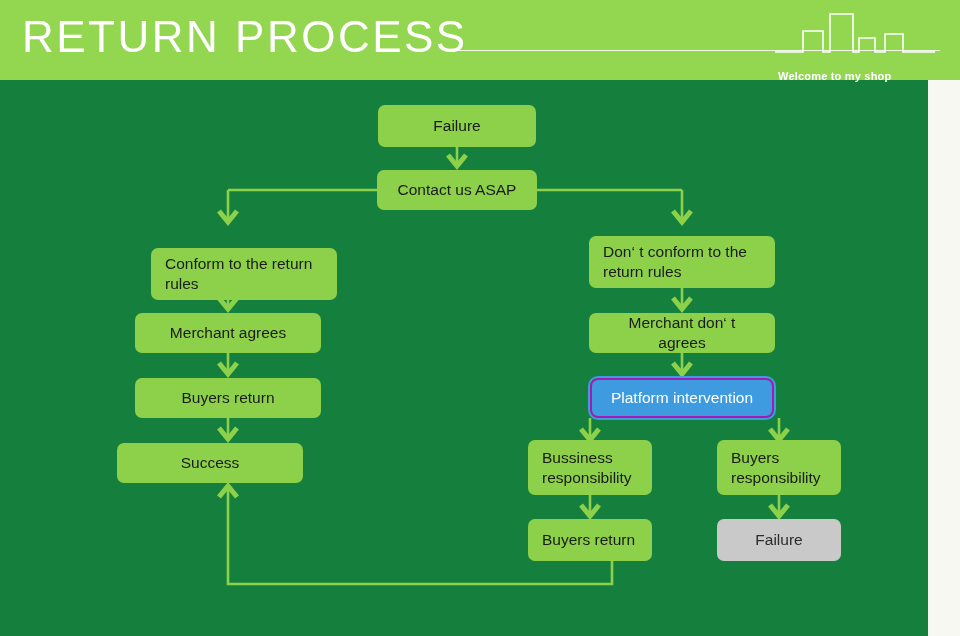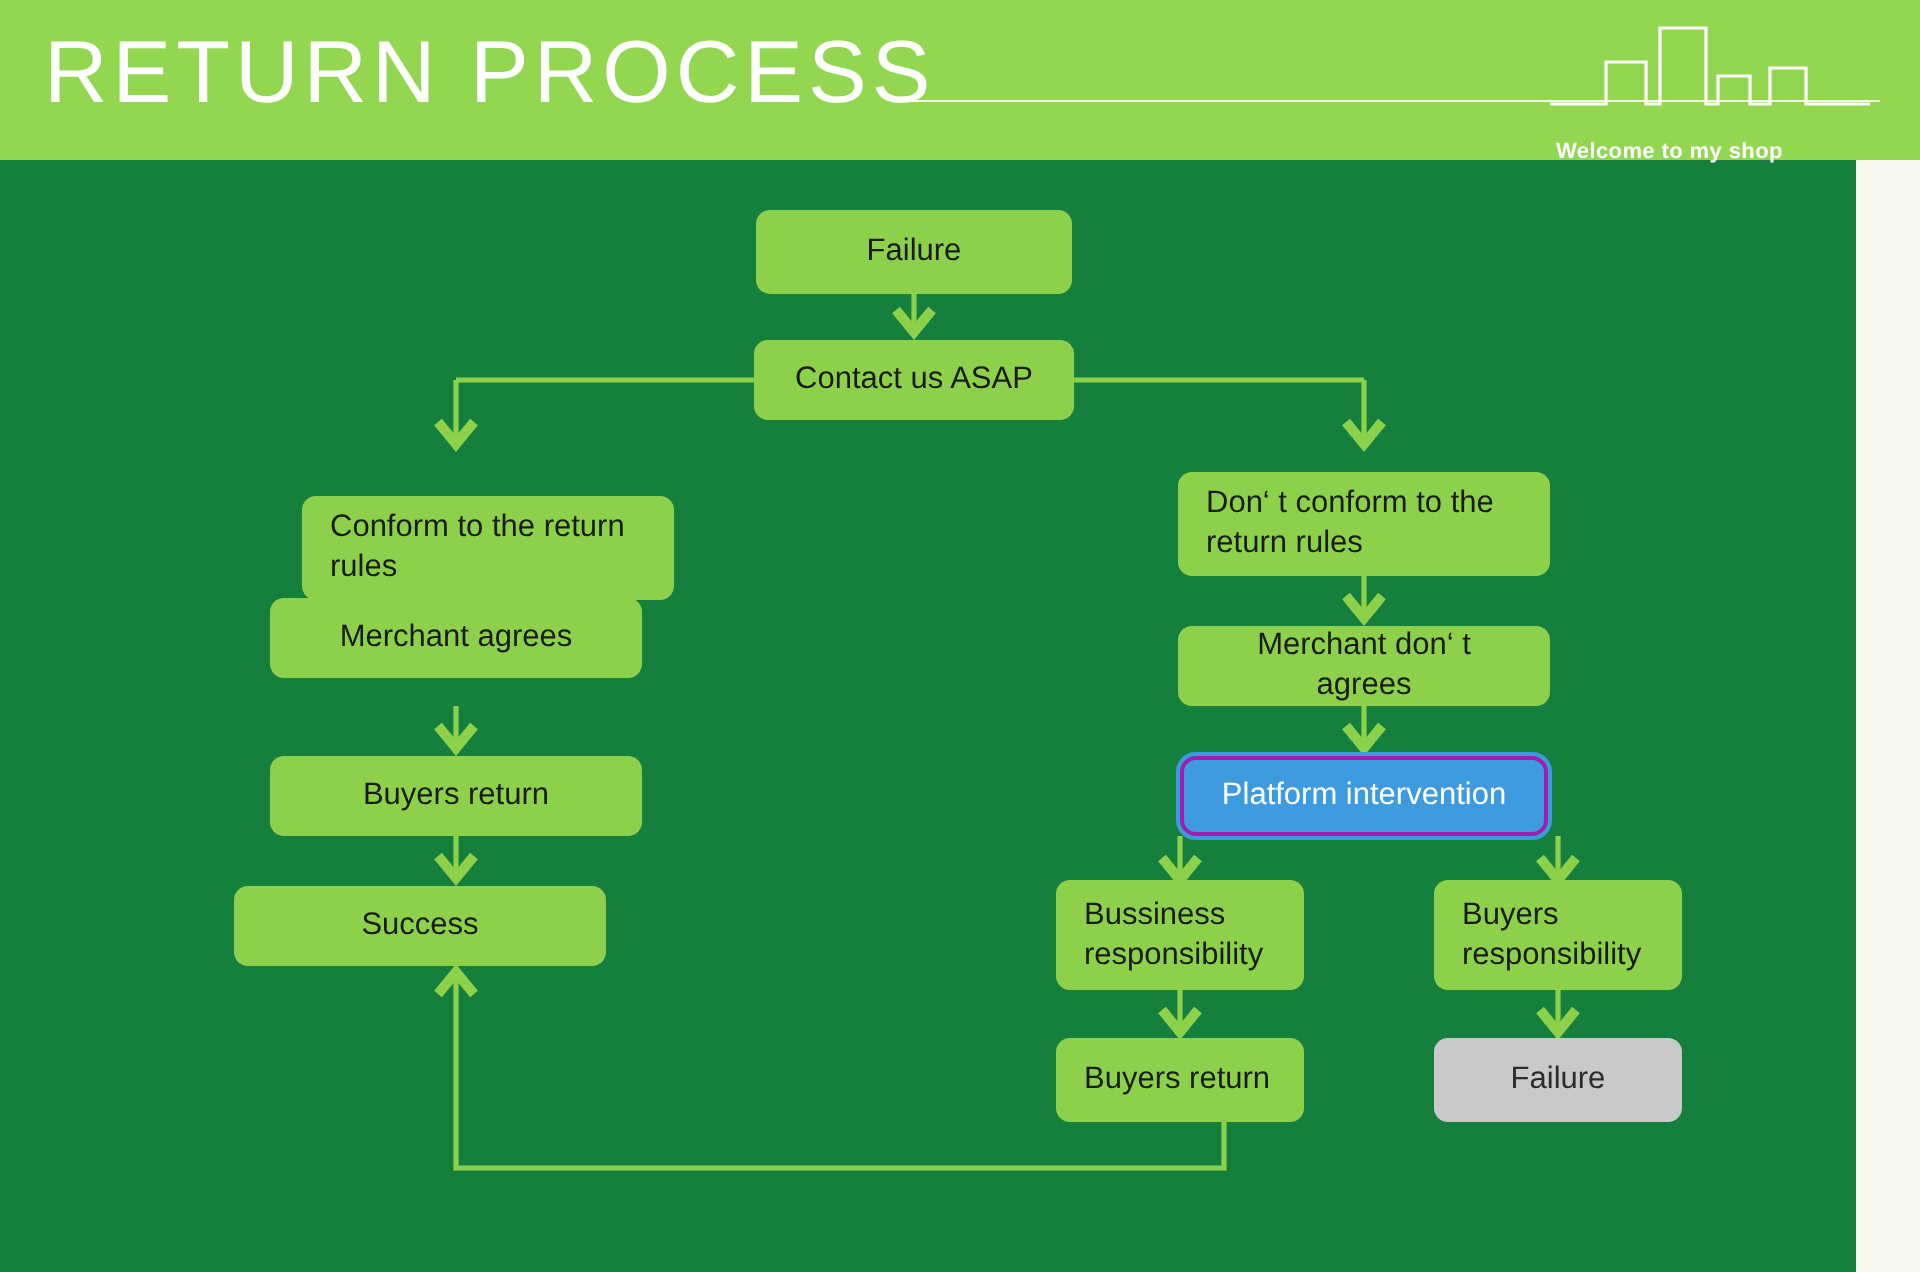--- a/index.html
+++ b/index.html
@@ -186,21 +186,21 @@
   </div>
 
   <div class="node center" style="left:377px; top:170px; width:160px; height:40px;">
     <span>Contact us ASAP</span>
   </div>
 
   <div class="node left" style="left:135px; top:248px; width:186px; height:52px;margin-left:16px;">
     <span>Conform to the return rules</span>
   </div>
 
-  <div class="node center" style="left:135px; top:299px; width:186px; height:40px;">
+  <div class="node center" style="left:135px; top:313px; width:186px; height:40px;">
     <span>Merchant agrees</span>
   </div>
 
   <div class="node center" style="left:135px; top:378px; width:186px; height:40px;">
     <span>Buyers return</span>
   </div>
 
   <div class="node center" style="left:117px; top:443px; width:186px; height:40px;justify-content:flex-end;">
     <span>Success</span>
   </div>

